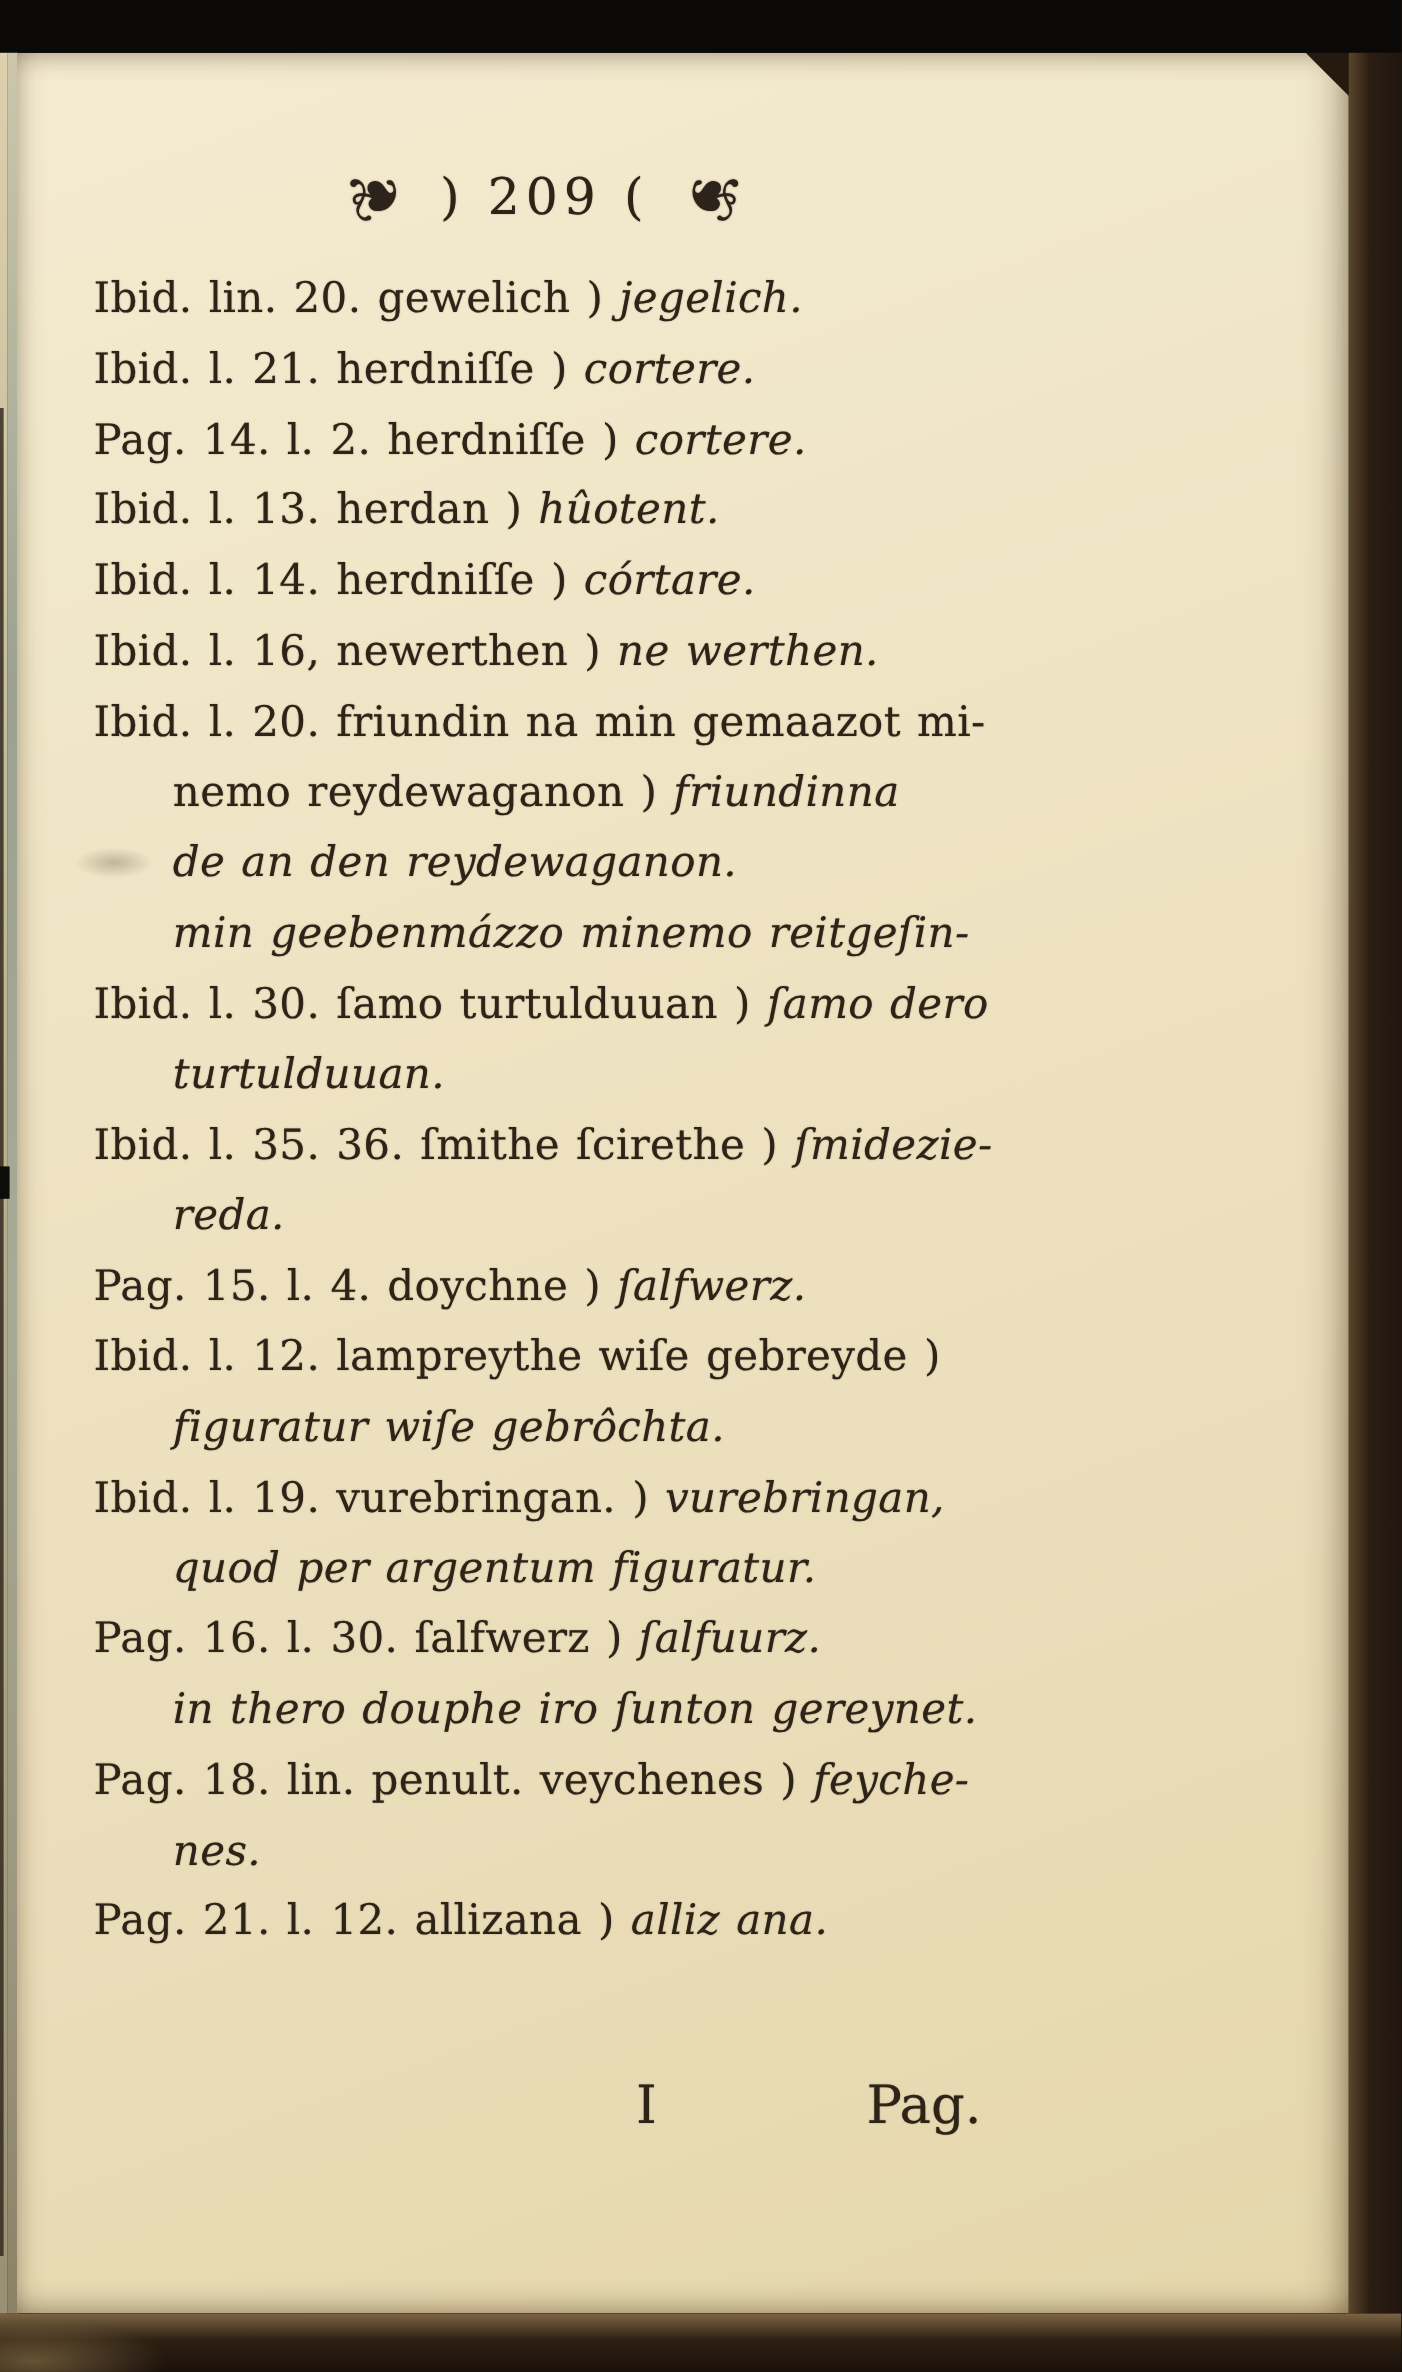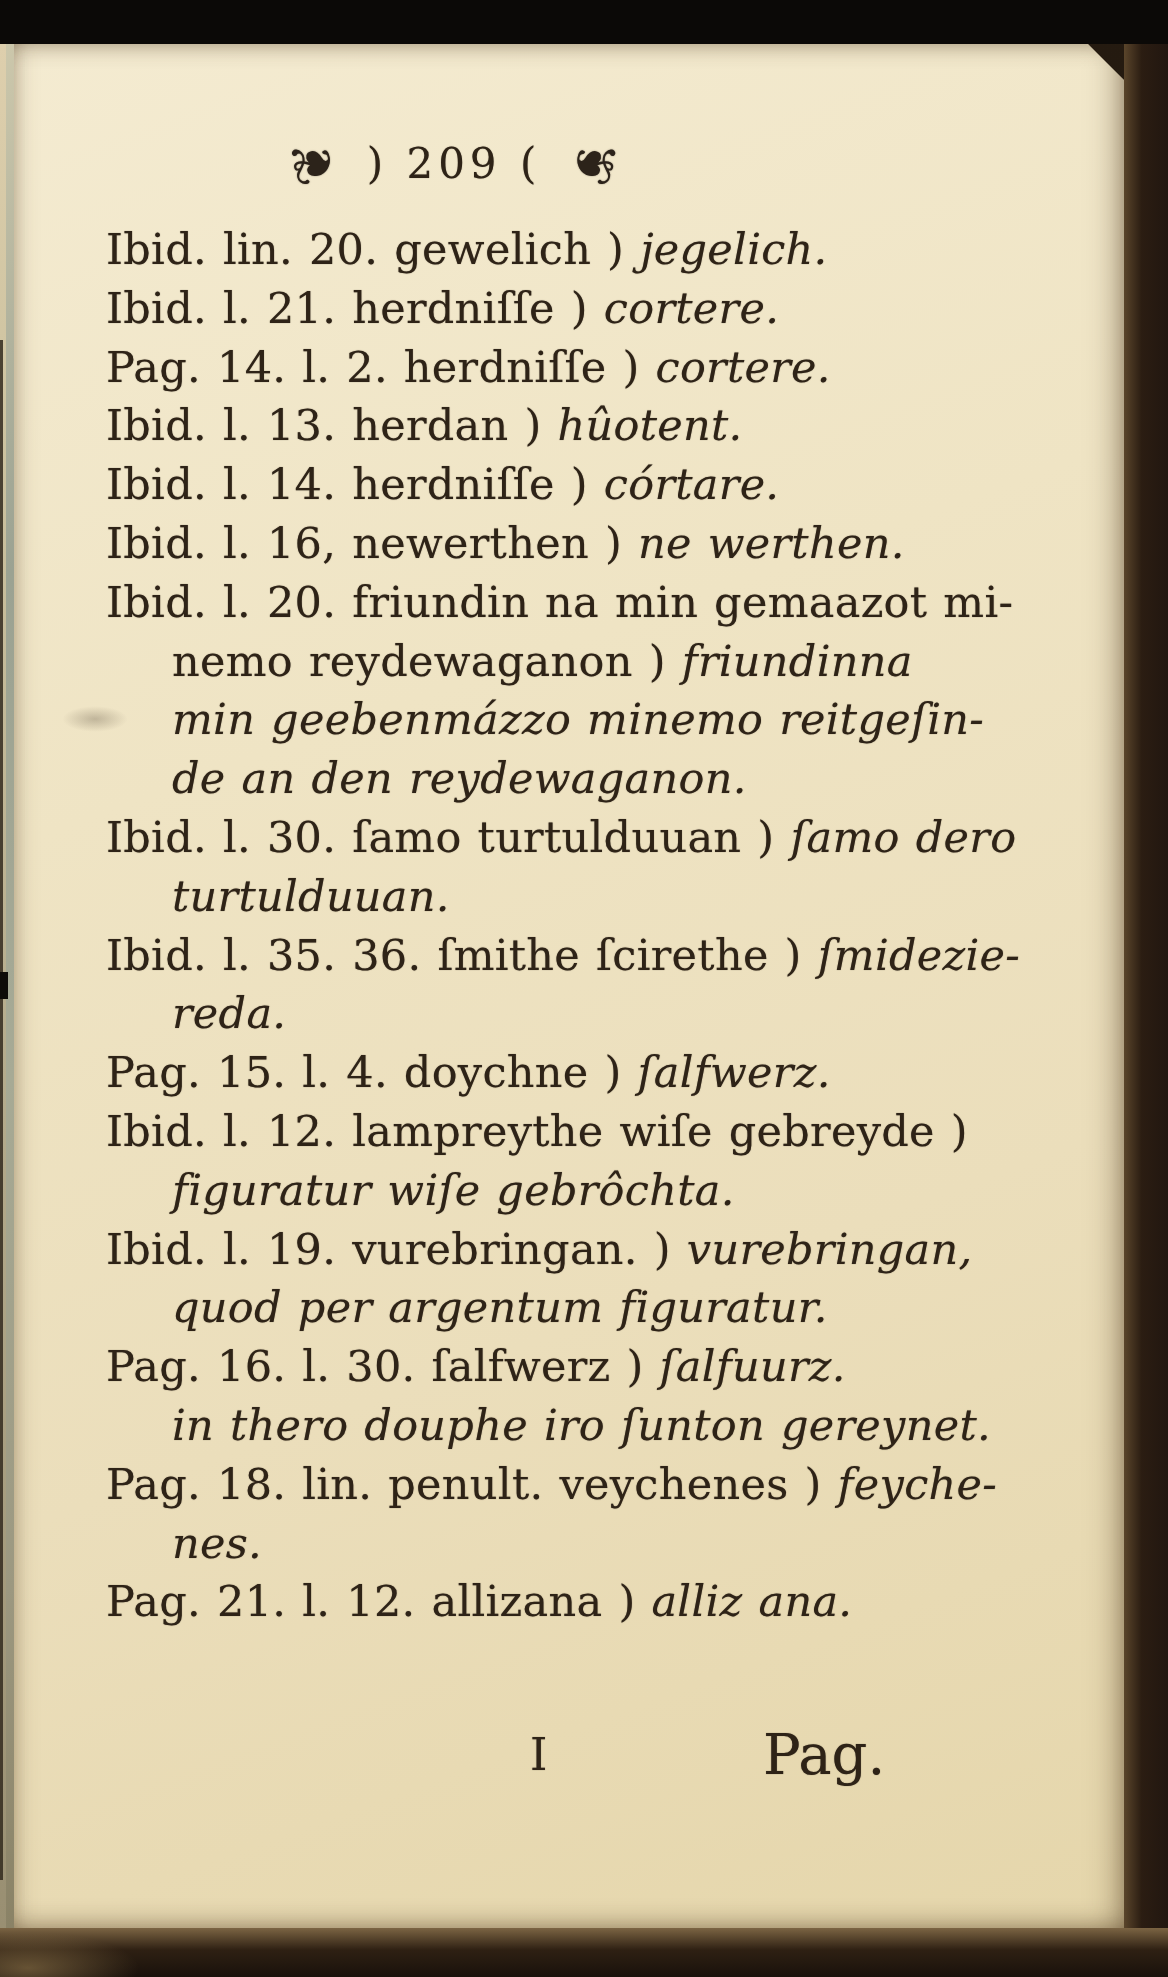--- a/index.html
+++ b/index.html
@@ -39,28 +39,28 @@
   
   .header{position:absolute;left:0;top:92px;width:880px;display:flex;justify-content:center;
     align-items:center;gap:30px;}
   .orn{font-family:"DejaVu Sans","Liberation Sans",sans-serif;font-size:54px;line-height:54px;
     color:#2c231a;text-shadow:0 0 1.5px rgba(44,35,26,.6);}
   .orn-left{transform:rotate(-100deg);}
   .orn-right{transform:rotate(100deg) scaleX(-1);}
   .pagenum{font-size:42px;letter-spacing:5px;text-shadow:0 0 1px rgba(46,35,23,.5);}
   
   .textblock{position:absolute;left:64px;top:176px;width:1010px;}
-  .line{white-space:nowrap;height:58.8px;line-height:58.8px;font-size:43px;
-    letter-spacing:.3px;word-spacing:2px;text-shadow:0 0 1.1px rgba(46,35,23,.55);margin-left:28px;}
+  .line{white-space:nowrap;height:58.8px;line-height:58.8px;font-size:35px;
+    letter-spacing:.3px;word-spacing:2px;text-shadow:0 0 1.1px rgba(46,35,23,.55);}
   .line.indent{padding-left:66px;}
   .seg-italic{font-style:italic;}
   
   .signature{position:absolute;left:516px;top:1682px;font-size:44px;line-height:58px;
     text-shadow:0 0 1.1px rgba(46,35,23,.55);}
-  .catchword{position:absolute;left:749px;top:1682px;font-size:56px;line-height:58px;
+  .catchword{position:absolute;left:708px;top:1682px;font-size:44px;line-height:58px;
     text-shadow:0 0 1.1px rgba(46,35,23,.55);}
 </style>
 </head>
 <body>
 
 <div class="scan">
   <div class="top-band"></div>
   <div class="right-gap"></div>
   <div class="left-edge-a"></div>
   <div class="left-edge-b"></div>
@@ -78,22 +78,22 @@
 
     <div class="textblock" id="textblock">
         <div class="line"><span class="seg-roman">Ibid. lin. 20. gewelich ) </span><span class="seg-italic">jegelich.</span></div>
         <div class="line"><span class="seg-roman">Ibid. l. 21. herdniſſe ) </span><span class="seg-italic">cortere.</span></div>
         <div class="line"><span class="seg-roman">Pag. 14. l. 2. herdniſſe ) </span><span class="seg-italic">cortere.</span></div>
         <div class="line"><span class="seg-roman">Ibid. l. 13. herdan ) </span><span class="seg-italic">hûotent.</span></div>
         <div class="line"><span class="seg-roman">Ibid. l. 14. herdniſſe ) </span><span class="seg-italic">córtare.</span></div>
         <div class="line"><span class="seg-roman">Ibid. l. 16, newerthen ) </span><span class="seg-italic">ne werthen.</span></div>
         <div class="line"><span class="seg-roman">Ibid. l. 20. friundin na min gemaazot mi-</span></div>
         <div class="line indent"><span class="seg-roman">nemo reydewaganon ) </span><span class="seg-italic">friundinna</span></div>
+        <div class="line indent"><span class="seg-italic">de an den reydewaganon.</span></div>
         <div class="line indent"><span class="seg-italic">min geebenmázzo minemo reitgeſin-</span></div>
-        <div class="line indent"><span class="seg-italic">de an den reydewaganon.</span></div>
         <div class="line"><span class="seg-roman">Ibid. l. 30. ſamo turtulduuan ) </span><span class="seg-italic">ſamo dero</span></div>
         <div class="line indent"><span class="seg-italic">turtulduuan.</span></div>
         <div class="line"><span class="seg-roman">Ibid. l. 35. 36. ſmithe ſcirethe ) </span><span class="seg-italic">ſmidezie-</span></div>
         <div class="line indent"><span class="seg-italic">reda.</span></div>
         <div class="line"><span class="seg-roman">Pag. 15. l. 4. doychne ) </span><span class="seg-italic">ſalfwerz.</span></div>
         <div class="line"><span class="seg-roman">Ibid. l. 12. lampreythe wiſe gebreyde )</span></div>
         <div class="line indent"><span class="seg-italic">figuratur wiſe gebrôchta.</span></div>
         <div class="line"><span class="seg-roman">Ibid. l. 19. vurebringan. ) </span><span class="seg-italic">vurebringan,</span></div>
         <div class="line indent"><span class="seg-italic">quod per argentum figuratur.</span></div>
         <div class="line"><span class="seg-roman">Pag. 16. l. 30. ſalfwerz ) </span><span class="seg-italic">ſalfuurz.</span></div>

